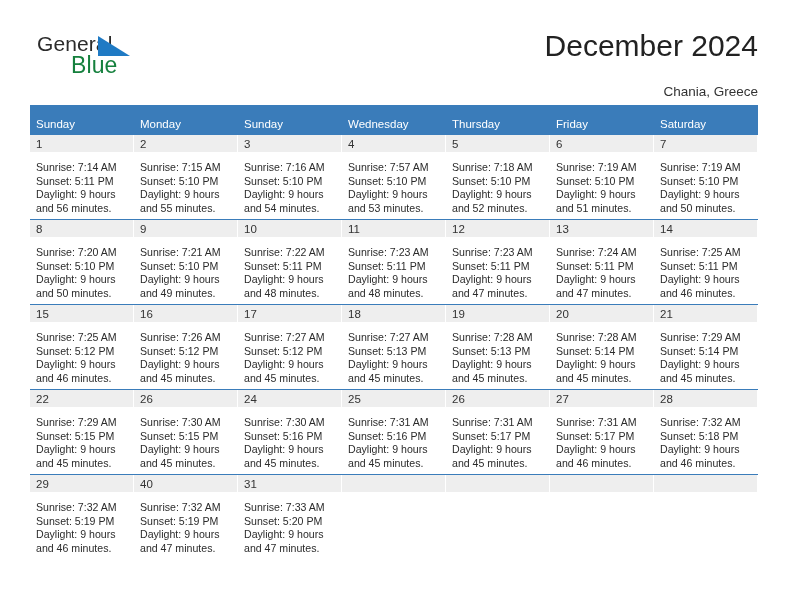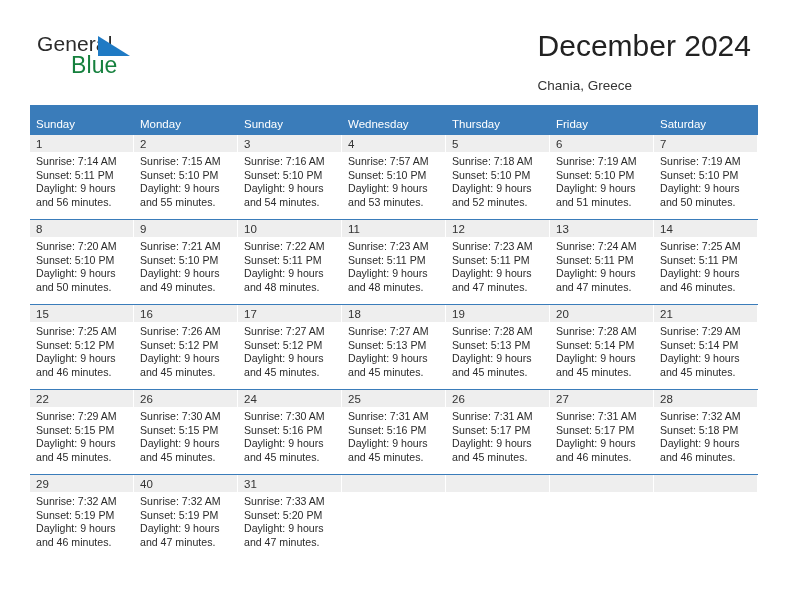--- a/index.html
+++ b/index.html
@@ -58,34 +58,35 @@
     position: absolute;
     left: 68px;
     top: 4px;
     width: 34px;
     height: 22px;
   }
   .brand-flag svg { display: block; }
 
   .title-block {
     position: absolute;
-    right: 7px;
+    right: 0;
     top: 0;
+    text-align: right;
   }
   .cal-title {
     font-size: 30px;
     color: #222222;
     line-height: 36px;
     white-space: nowrap;
   }
   .cal-subtitle {
     font-size: 13.5px;
     color: #333333;
     line-height: 20px;
-    margin-top: 12px;
+    margin-top: 18px;
     white-space: nowrap;
   }
 
   
   .calendar {
     position: absolute;
     left: 30px;
     top: 105px;
     width: 728px;
     border-collapse: collapse;
@@ -125,21 +126,21 @@
     box-sizing: border-box;
     padding: 2px 0 0 6px;
     font-size: 11.5px;
     color: #333333;
     line-height: 15px;
   }
   .daycell.empty .daynum-band {
     background: #eeeeee;
   }
   .day-info {
-    padding: 3px 4px 0 6px;
+    padding: 9px 4px 0 6px;
     font-size: 10.6px;
     line-height: 13.6px;
     color: #2b2b2b;
   }
   .day-info div {
     white-space: nowrap;
   }
 </style>
 </head>
 <body>

